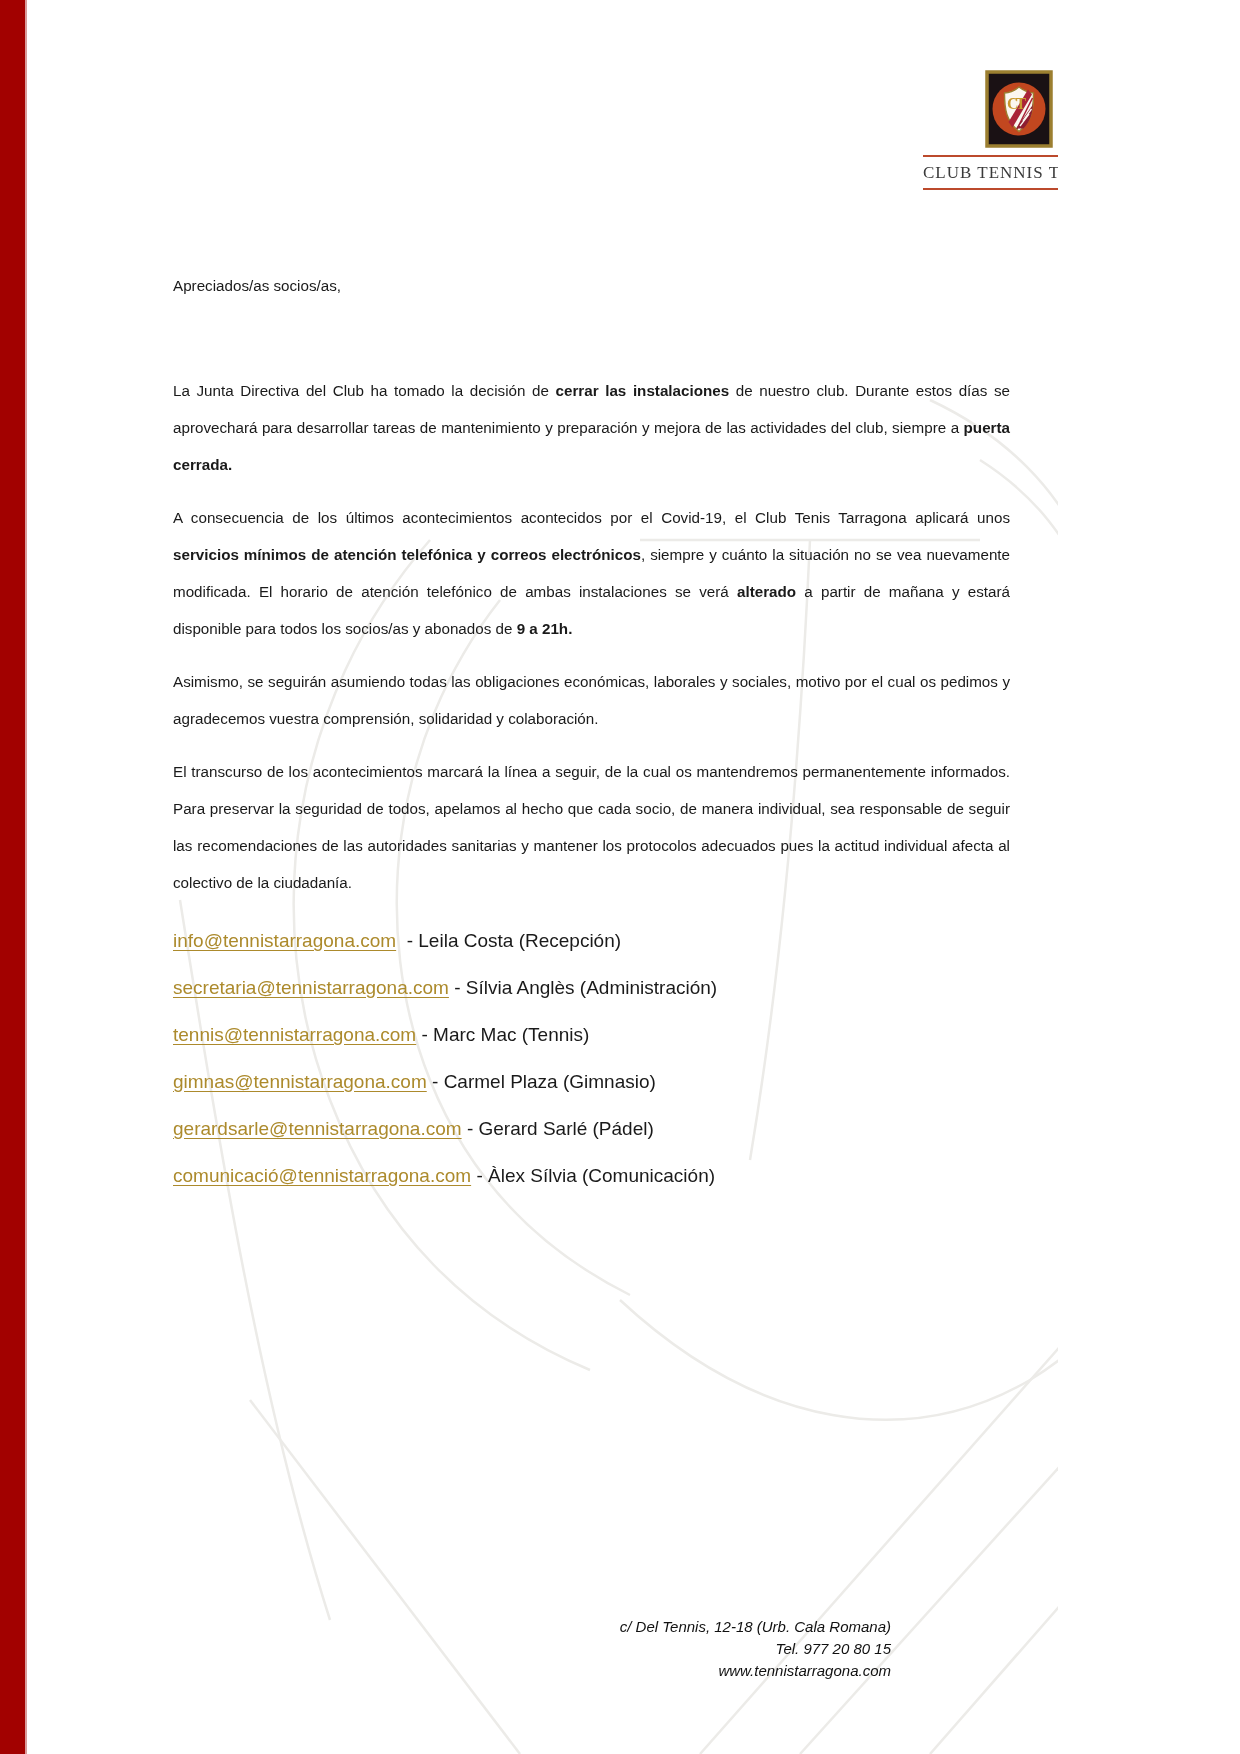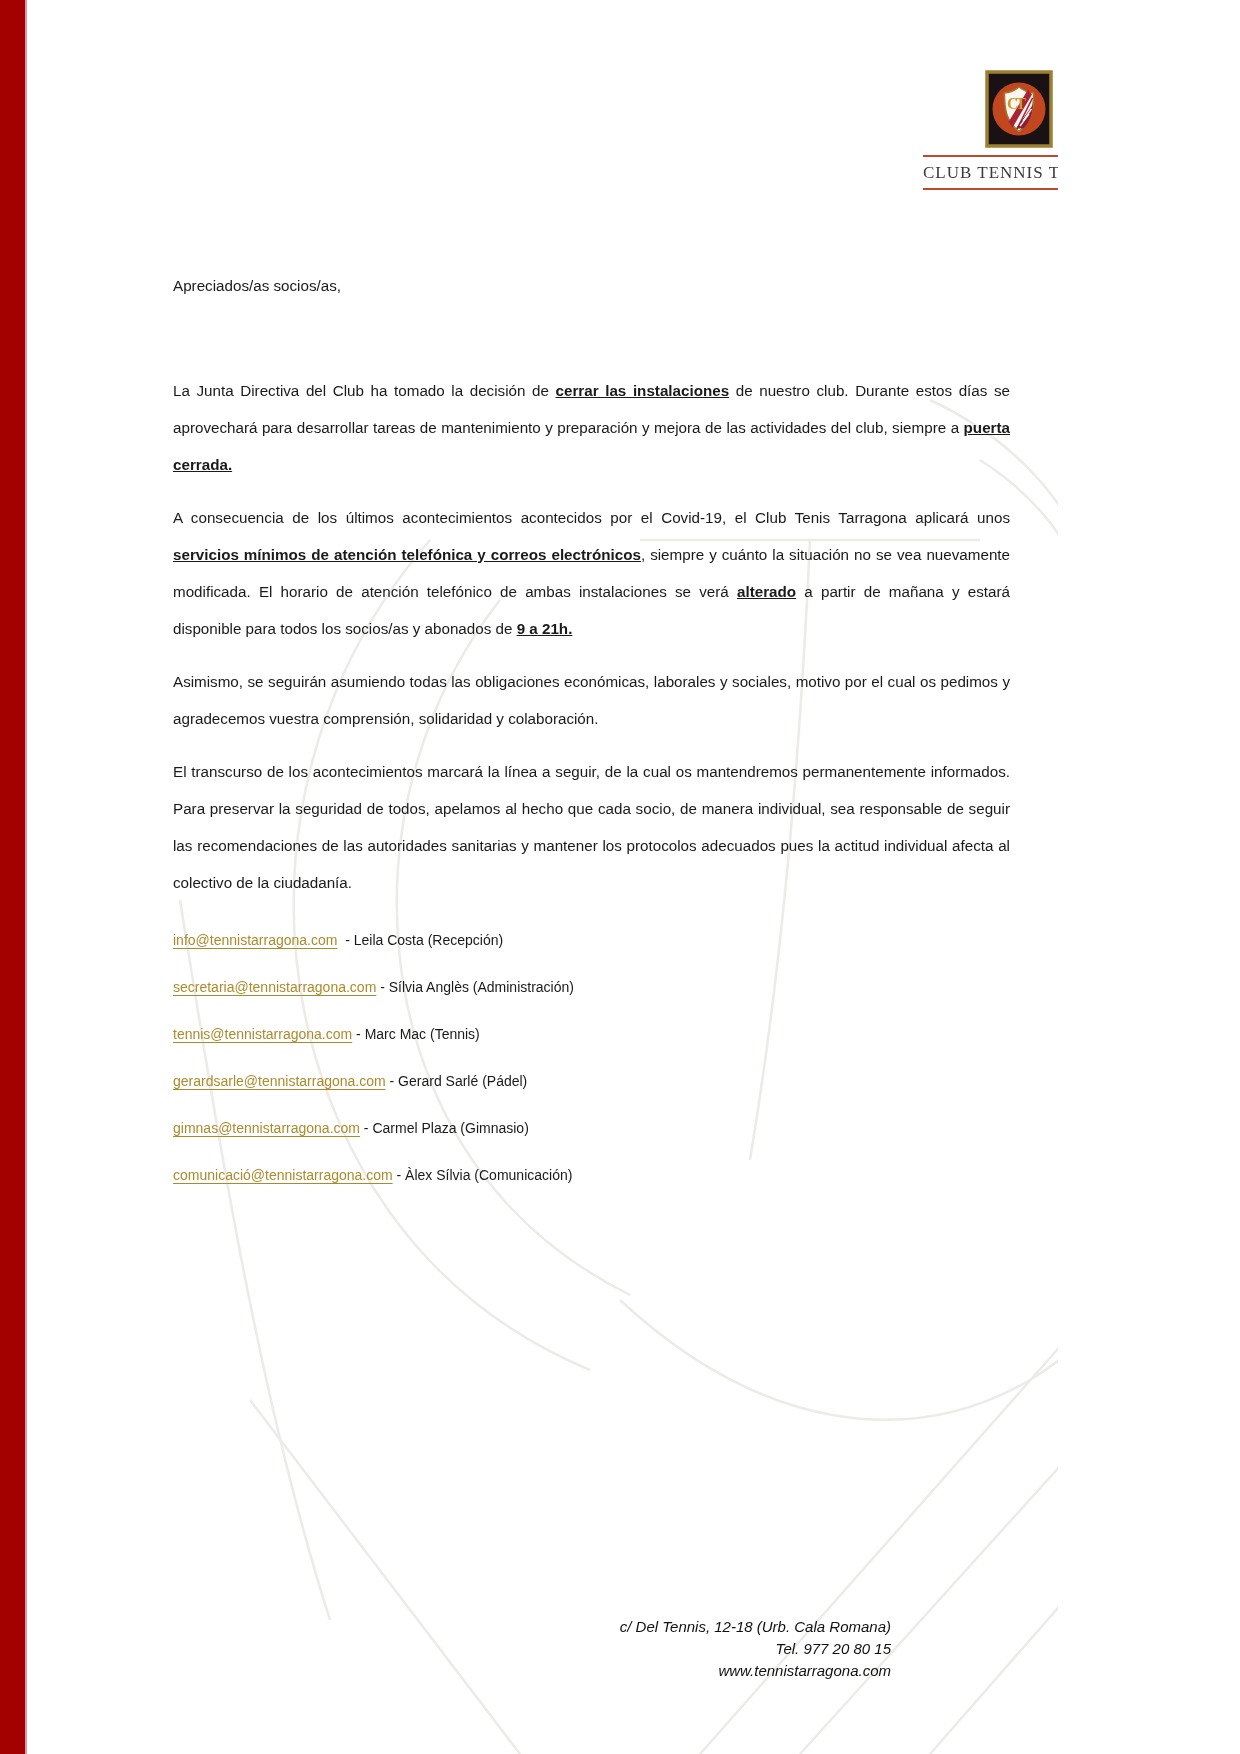--- a/index.html
+++ b/index.html
@@ -35,24 +35,24 @@
   .body-text{
     position:absolute;left:173px;top:267px;width:837px;
   }
   .salutation{
     font-size:15.2px;line-height:37px;margin-bottom:68px;
   }
   .para{
     font-size:15.2px;line-height:37px;margin:0 0 16px 0;
     text-align:justify;
   }
-  .para b{font-weight:bold;text-decoration:underline;}
+  .para b{font-weight:bold;}
   .contact-list{margin-top:11px;}
   .contact-line{
-    font-size:14px;line-height:47px;white-space:pre-wrap;
+    font-size:19px;line-height:47px;white-space:pre-wrap;
   }
   .email{
     color:#ac8a2c;text-decoration:underline;
     text-decoration-color:#ac8a2c;text-underline-offset:3px;
     cursor:pointer;
   }
   
   .footer-text{
     position:absolute;right:167px;top:1616px;
     text-align:right;font-size:15px;line-height:22px;color:#111111;font-style:italic;
@@ -105,22 +105,22 @@
     <div>
         <div class="para"><span>La Junta Directiva del Club ha tomado la decisión de </span><b>cerrar las instalaciones</b><span> de nuestro club. Durante estos días se aprovechará para desarrollar tareas de mantenimiento y preparación y mejora de las actividades del club, siempre a </span><b>puerta cerrada.</b></div>
         <div class="para"><span>A consecuencia de los últimos acontecimientos acontecidos por el Covid-19, el Club Tenis Tarragona aplicará unos </span><b>servicios mínimos de atención telefónica y correos electrónicos</b><span>, siempre y cuánto la situación no se vea nuevamente modificada. El horario de atención telefónico de ambas instalaciones se verá </span><b>alterado</b><span> a partir de mañana y estará disponible para todos los socios/as y abonados de </span><b>9 a 21h.</b></div>
         <div class="para"><span>Asimismo, se seguirán asumiendo todas las obligaciones económicas, laborales y sociales, motivo por el cual os pedimos y agradecemos vuestra comprensión, solidaridad y colaboración.</span></div>
         <div class="para"><span>El transcurso de los acontecimientos marcará la línea a seguir, de la cual os mantendremos permanentemente informados. Para preservar la seguridad de todos, apelamos al hecho que cada socio, de manera individual, sea responsable de seguir las recomendaciones de las autoridades sanitarias y mantener los protocolos adecuados pues la actitud individual afecta al colectivo de la ciudadanía.</span></div>
       </div>
     <div class="contact-list">
         <div class="contact-line"><a class="email">info@tennistarragona.com</a><span>  - Leila Costa (Recepción)</span></div>
         <div class="contact-line"><a class="email">secretaria@tennistarragona.com</a><span> - Sílvia Anglès (Administración)</span></div>
         <div class="contact-line"><a class="email">tennis@tennistarragona.com</a><span> - Marc Mac (Tennis)</span></div>
+        <div class="contact-line"><a class="email">gimnas@tennistarragona.com</a><span> - Carmel Plaza (Gimnasio)</span></div>
         <div class="contact-line"><a class="email">gerardsarle@tennistarragona.com</a><span> - Gerard Sarlé (Pádel)</span></div>
-        <div class="contact-line"><a class="email">gimnas@tennistarragona.com</a><span> - Carmel Plaza (Gimnasio)</span></div>
         <div class="contact-line"><a class="email">comunicació@tennistarragona.com</a><span> - Àlex Sílvia (Comunicación)</span></div>
       </div>
   </div>
 
   <div class="footer-text">
     <div>c/ Del Tennis, 12-18 (Urb. Cala Romana)</div>
     <div>Tel. 977 20 80 15</div>
     <div>www.tennistarragona.com</div>
   </div>
 

